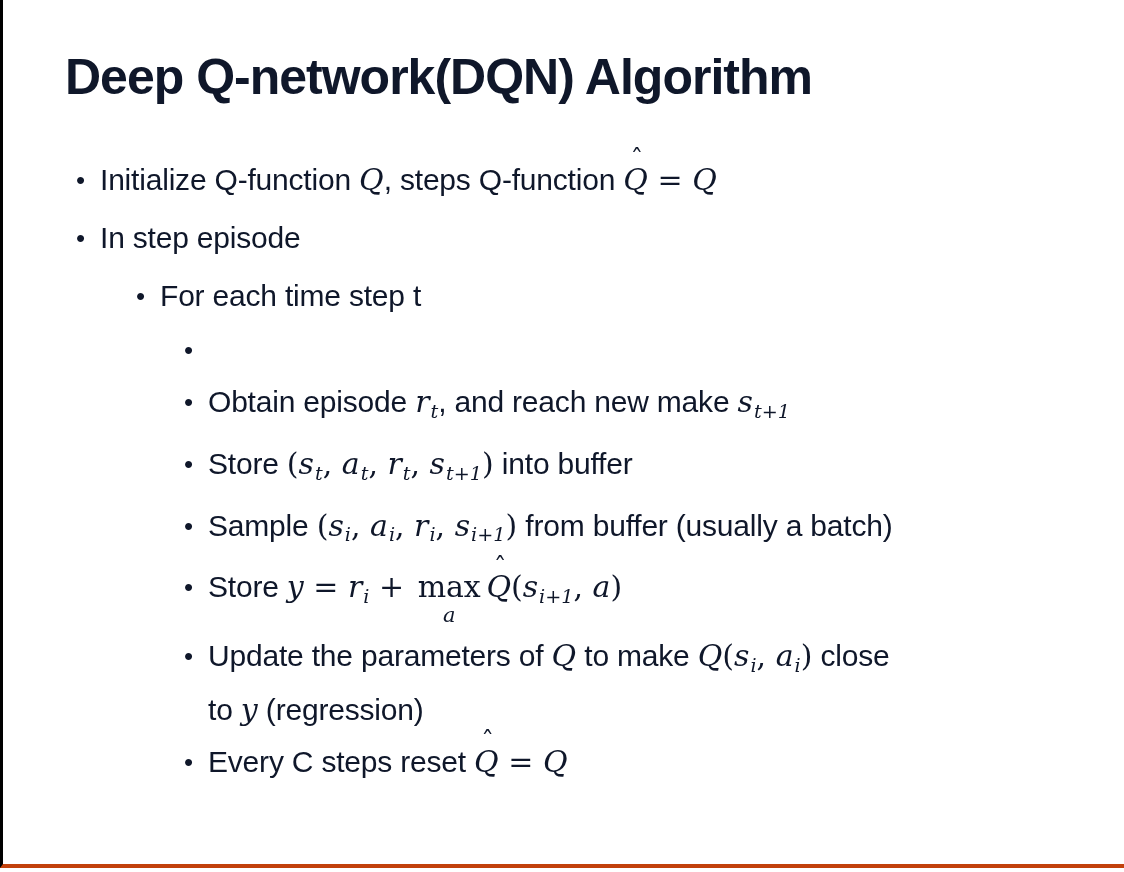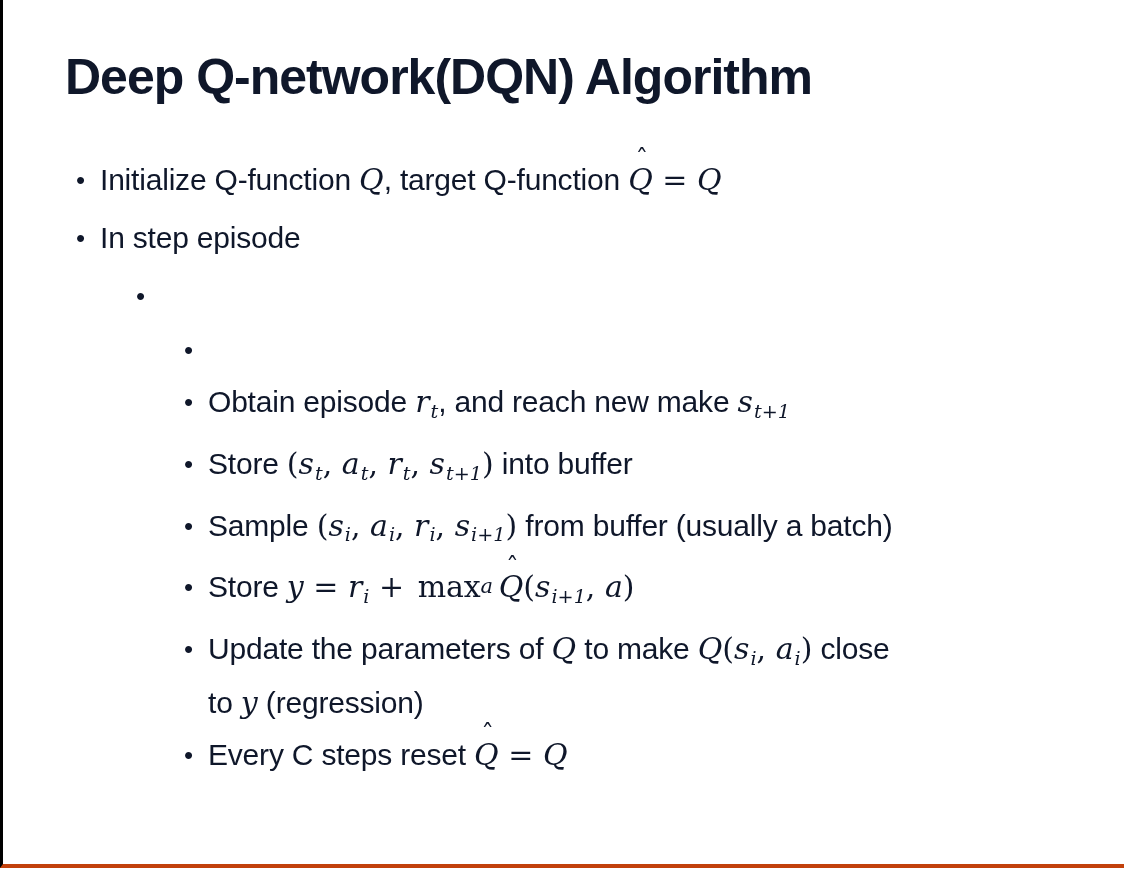--- a/index.html
+++ b/index.html
@@ -78,21 +78,21 @@
     left: 55%;
     top: -0.42em;
     transform: translateX(-50%);
     font-family: "DejaVu Serif", serif;
     font-size: 0.85em;
     font-style: normal;
     line-height: 1;
   }
   .seg-max {
     display: inline-flex;
-    flex-direction: row;
+    flex-direction: column;
     align-items: center;
     margin: 0 6px 0 4px;
   }
   .max-op {
     font-family: "DejaVu Serif", serif;
     line-height: 38px;
   }
   .max-sub {
     font-family: "DejaVu Serif", serif;
     font-style: italic;
@@ -101,28 +101,29 @@
   }
 </style>
 </head>
 <body>
 
 <div class="slide">
   <h1 class="title">Deep Q-network(DQN) Algorithm</h1>
   <div class="bullets">
       <div class="bullet-row level-1">
         <span class="dot">•</span>
-        <div class="content"><span class="seg-text">Initialize Q-function </span><span class="seg-var">Q</span><span class="seg-text">, target Q-function </span><span class="seg-hat"><span class="seg-var">Q</span><span class="hat-mark">ˆ</span></span><span class="seg-math"> = </span><span class="seg-var">Q</span></div>
+        <div class="content"><span class="seg-text">Initialize Q-function </span><span class="seg-var">Q</span><span class="seg-text">, steps Q-function </span><span class="seg-hat"><span class="seg-var">Q</span><span class="hat-mark">ˆ</span></span><span class="seg-math"> = </span><span class="seg-var">Q</span></div>
       </div>
       <div class="bullet-row level-1">
         <span class="dot">•</span>
         <div class="content"><span class="seg-text">In step episode</span></div>
       </div>
       <div class="bullet-row level-2">
         <span class="dot">•</span>
+        <div class="content"><span class="seg-text">For each time step t</span></div>
       </div>
       <div class="bullet-row level-3">
         <span class="dot">•</span>
       </div>
       <div class="bullet-row level-3">
         <span class="dot">•</span>
         <div class="content"><span class="seg-text">Obtain episode </span><span class="seg-var">r<span class="seg-sub">t</span></span><span class="seg-text">, and reach new make </span><span class="seg-var">s<span class="seg-sub">t+1</span></span></div>
       </div>
       <div class="bullet-row level-3">
         <span class="dot">•</span>

